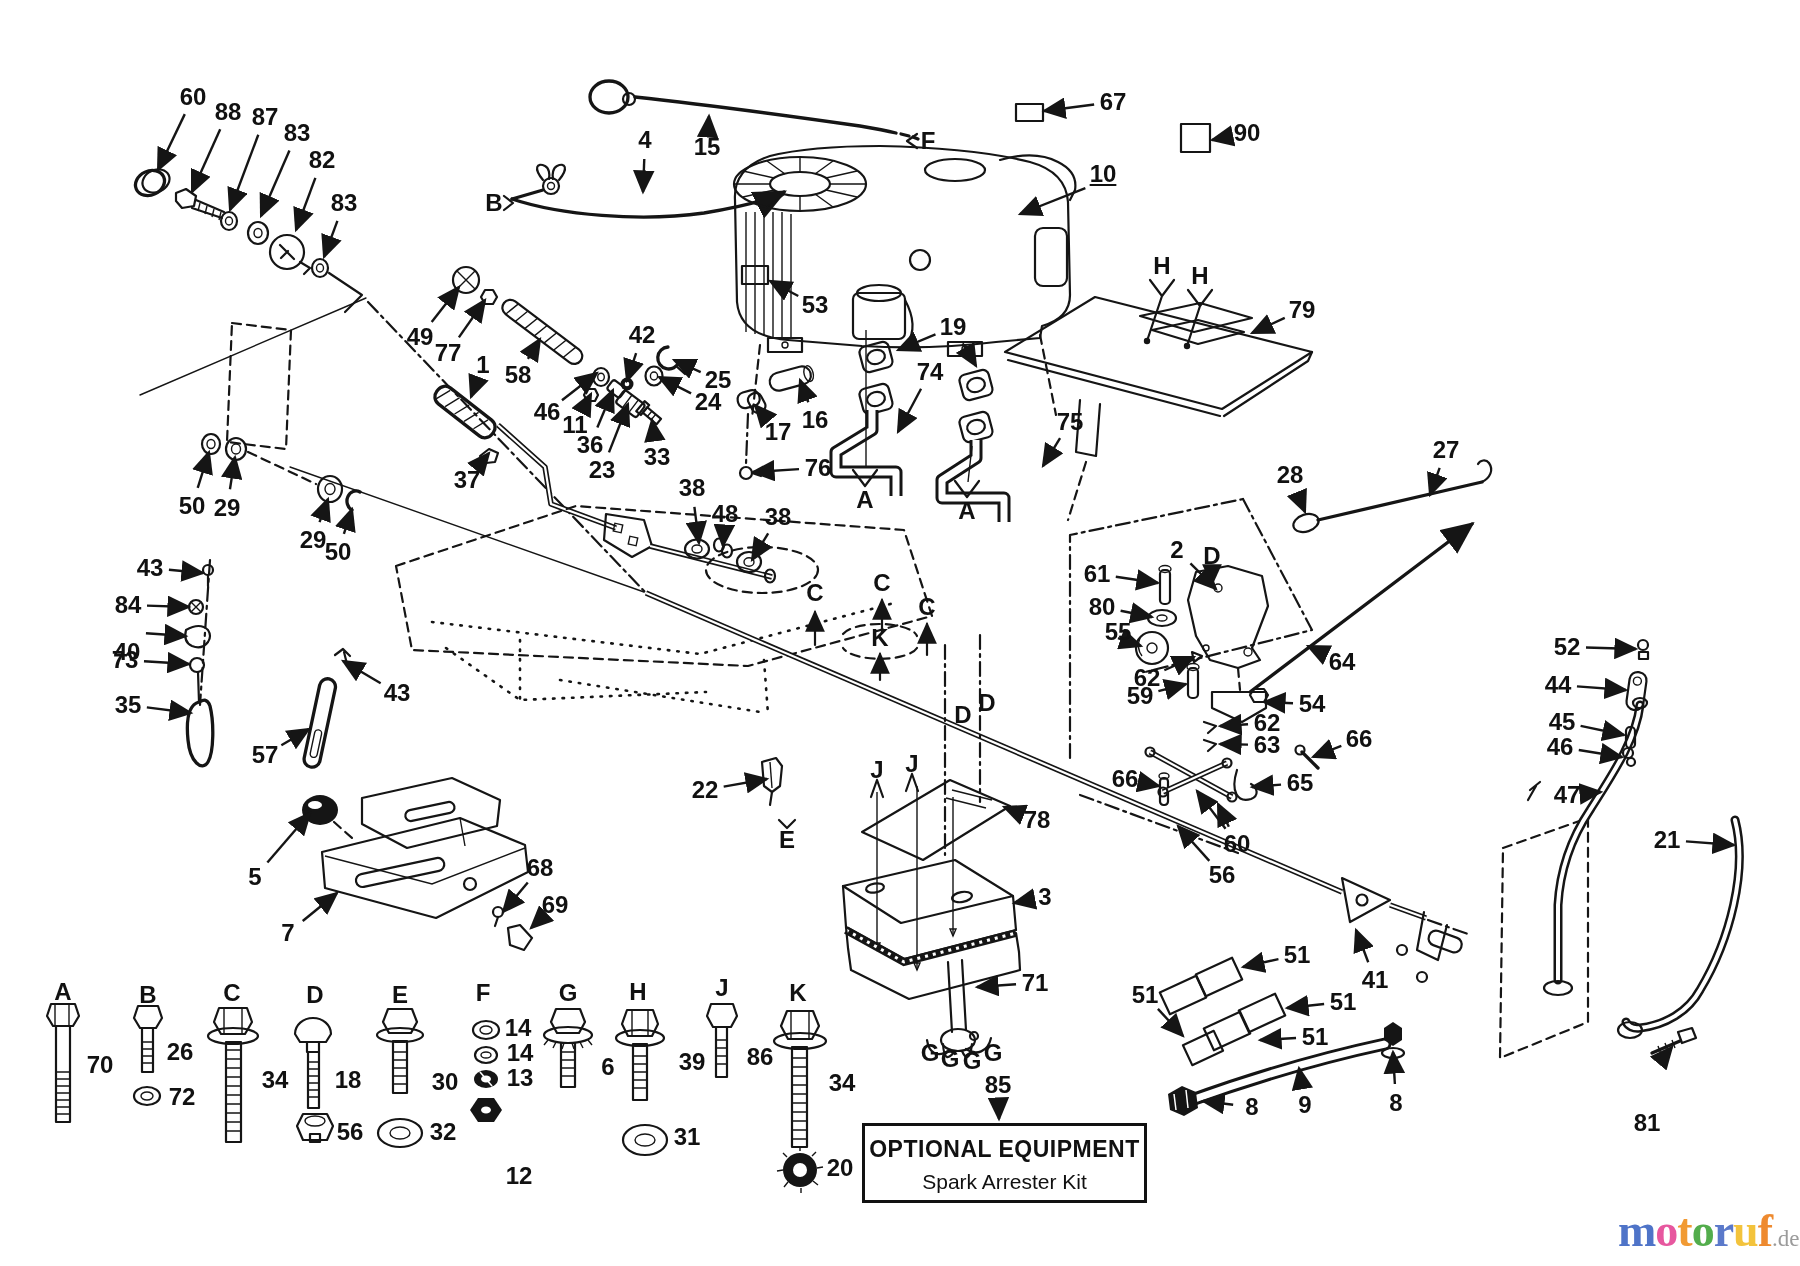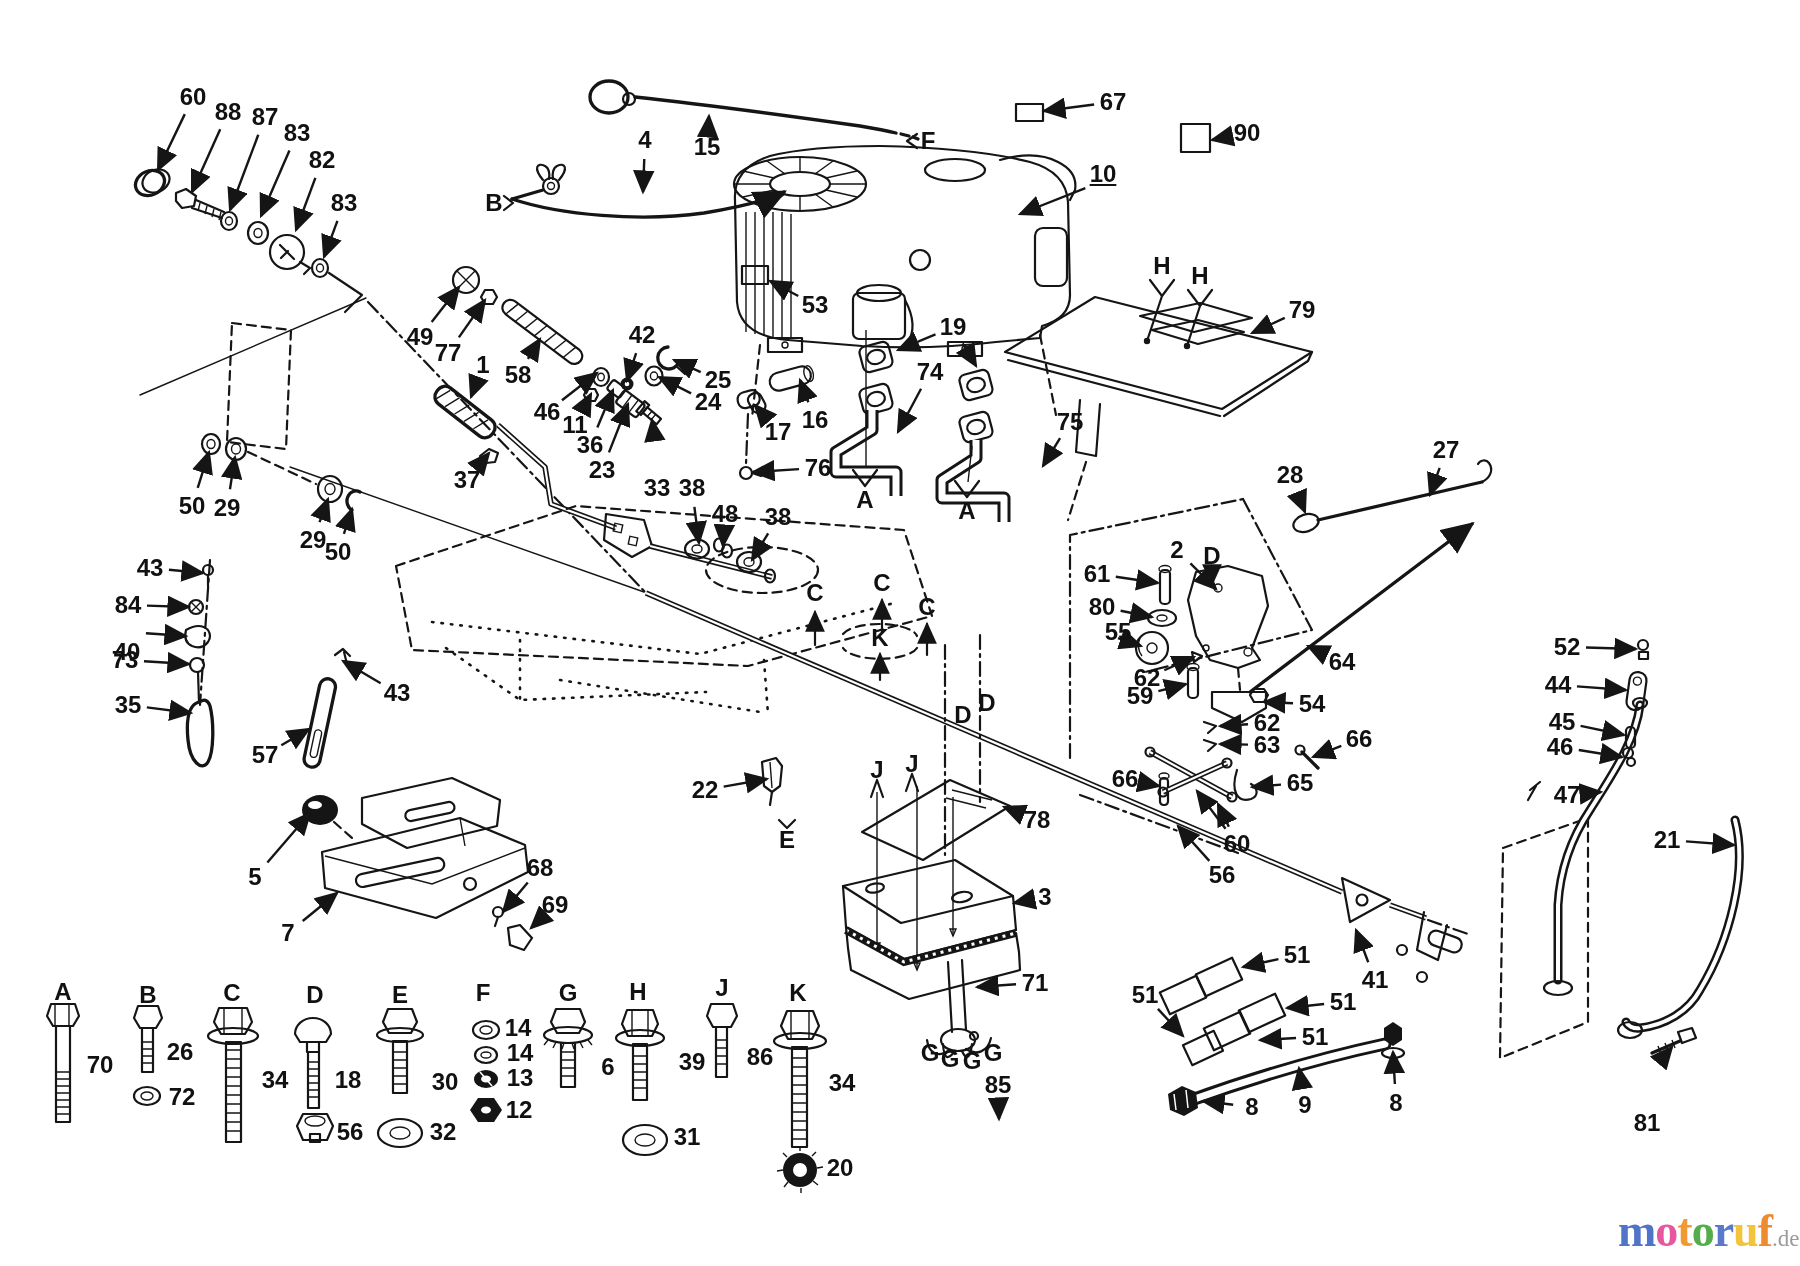--- a/index.html
+++ b/index.html
@@ -622,21 +622,21 @@
       <div class="callout" style="left: 448px; top: 353px;">77</div>
       <div class="callout" style="left: 483px; top: 365px;">1</div>
       <div class="callout" style="left: 518px; top: 375px;">58</div>
       <div class="callout" style="left: 547px; top: 412px;">46</div>
       <div class="callout" style="left: 575px; top: 425px;">11</div>
       <div class="callout" style="left: 590px; top: 445px;">36</div>
       <div class="callout" style="left: 602px; top: 470px; text-align: center;">23</div>
       <div class="callout" style="left: 642px; top: 335px;">42</div>
       <div class="callout" style="left: 718px; top: 380px;">25</div>
       <div class="callout" style="left: 708px; top: 402px;">24</div>
-      <div class="callout" style="left: 657px; top: 457px; margin-top: 31px;">33</div>
+      <div class="callout" style="left: 657px; top: 457px;">33</div>
       <div class="callout" style="left: 815px; top: 420px;">16</div>
       <div class="callout" style="left: 778px; top: 432px;">17</div>
       <div class="callout" style="left: 818px; top: 468px;">76</div>
       <div class="callout" style="left: 692px; top: 488px;">38</div>
       <div class="callout" style="left: 725px; top: 514px;">48</div>
       <div class="callout" style="left: 778px; top: 517px;">38</div>
       <div class="callout" style="left: 467px; top: 480px;">37</div>
       <div class="callout" style="left: 192px; top: 506px;">50</div>
       <div class="callout" style="left: 227px; top: 508px;">29</div>
       <div class="callout" style="left: 313px; top: 540px;">29</div>
@@ -691,21 +691,21 @@
       <div class="callout" style="left: 180px; top: 1052px;">26</div>
       <div class="callout" style="left: 182px; top: 1097px;">72</div>
       <div class="callout" style="left: 275px; top: 1080px;">34</div>
       <div class="callout" style="left: 348px; top: 1080px;">18</div>
       <div class="callout" style="left: 350px; top: 1132px;">56</div>
       <div class="callout" style="left: 445px; top: 1082px;">30</div>
       <div class="callout" style="left: 443px; top: 1132px;">32</div>
       <div class="callout" style="left: 518px; top: 1028px;">14</div>
       <div class="callout" style="left: 520px; top: 1053px;">14</div>
       <div class="callout" style="left: 520px; top: 1078px;">13</div>
-      <div class="callout" style="left: 519px; top: 1110px;">12</div>
+      <div class="callout" style="left: 519px; top: 1176px;">12</div>
       <div class="callout" style="left: 608px; top: 1067px;">6</div>
       <div class="callout" style="left: 692px; top: 1062px;">39</div>
       <div class="callout" style="left: 687px; top: 1137px;">31</div>
       <div class="callout" style="left: 760px; top: 1057px;">86</div>
       <div class="callout" style="left: 842px; top: 1083px;">34</div>
       <div class="callout" style="left: 840px; top: 1168px;">20</div>
       <div class="callout" style="left: 63px; top: 992px;">A</div>
       <div class="callout" style="left: 148px; top: 995px;">B</div>
       <div class="callout" style="left: 232px; top: 993px;">C</div>
       <div class="callout" style="left: 315px; top: 995px;">D</div>
@@ -730,18 +730,22 @@
       <div class="callout" style="left: 963px; top: 715px;">D</div>
       <div class="callout" style="left: 787px; top: 840px;">E</div>
       <div class="callout" style="left: 877px; top: 770px;">J</div>
       <div class="callout" style="left: 912px; top: 764px;">J</div>
       <div class="callout" style="left: 930px; top: 1053px;">G</div>
       <div class="callout" style="left: 950px; top: 1059px;">G</div>
       <div class="callout" style="left: 972px; top: 1061px;">G</div>
       <div class="callout" style="left: 993px; top: 1053px;">G</div>
     </div>
 
+  <div class="optional-box">
+    <div class="ob-title">OPTIONAL EQUIPMENT</div>
+    <div class="ob-sub">Spark Arrester Kit</div>
+  </div>
 
   <div class="watermark">
     <span id="wm-letters"><span style="color: rgb(79, 116, 200);">m</span><span style="color: rgb(231, 87, 159);">o</span><span style="color: rgb(241, 154, 51);">t</span><span style="color: rgb(83, 173, 76);">o</span><span style="color: rgb(91, 121, 202);">r</span><span style="color: rgb(243, 195, 60);">u</span><span style="color: rgb(238, 138, 47);">f</span></span><span class="wm-suffix">.de</span>
   </div>
 
 </div>
 
 </body></html>

